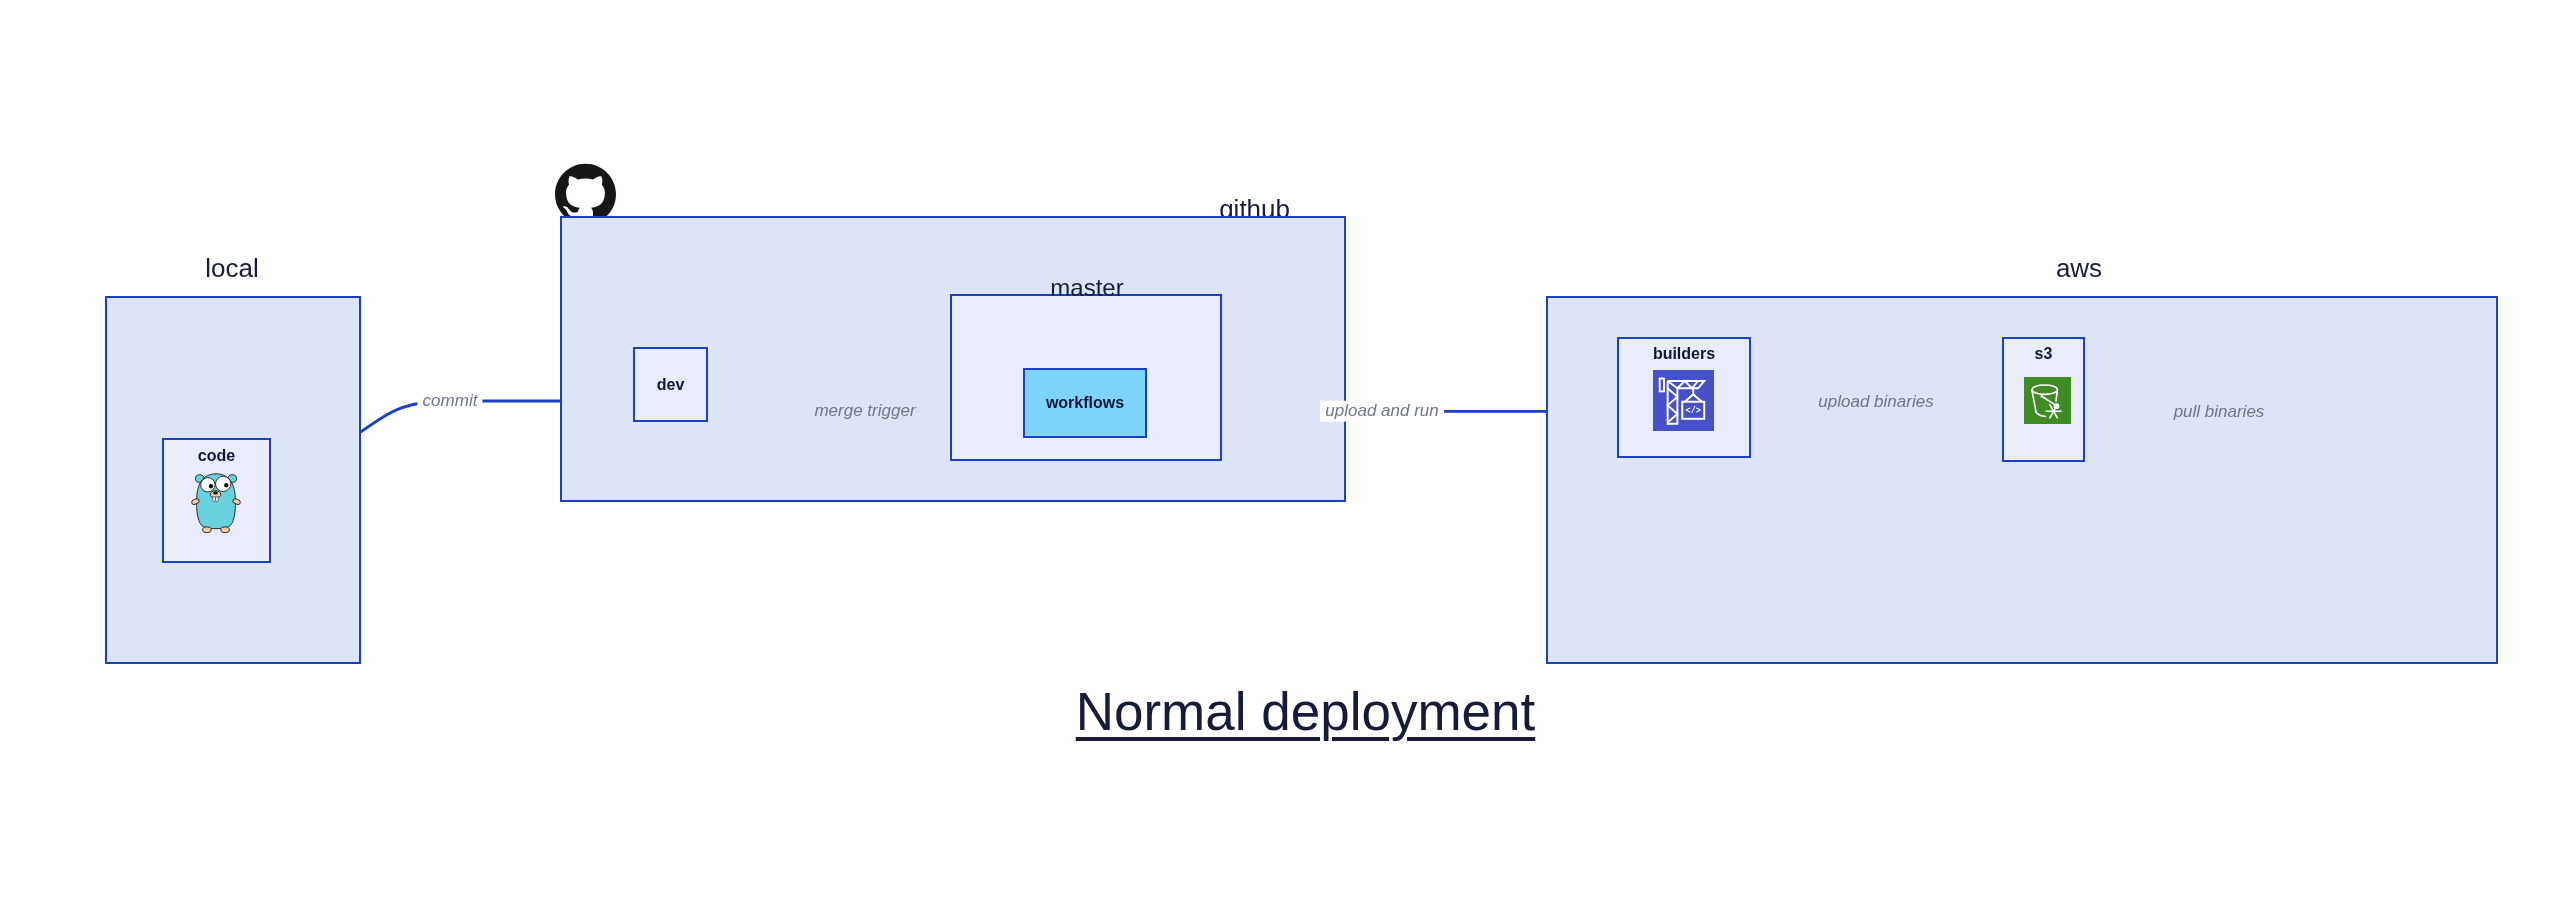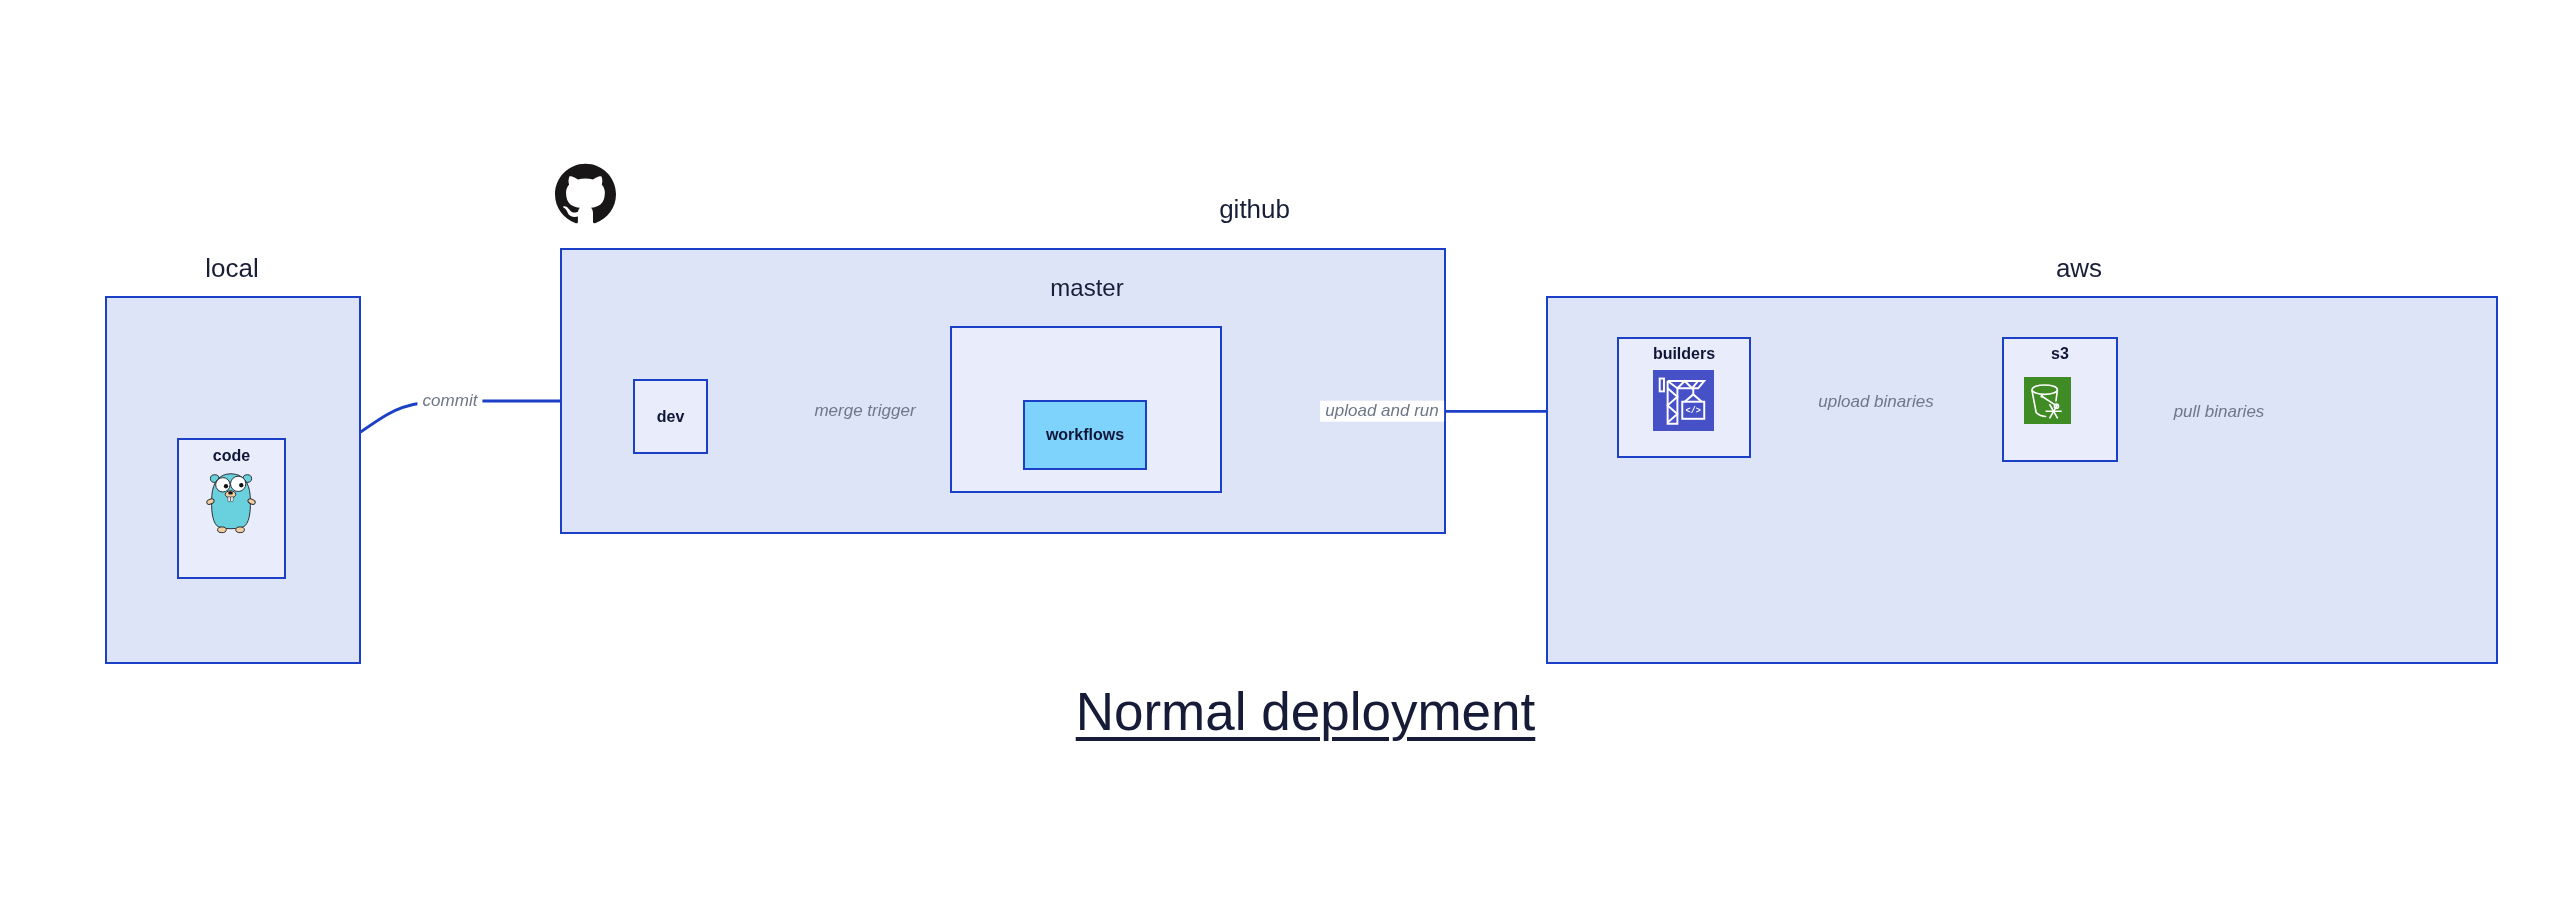--- a/index.html
+++ b/index.html
@@ -41,21 +41,21 @@
       <path d="M 554 903 C 636 897 684 844 750 805 C 796 778 842 778 906 778 L 1219 778" marker-end="url(#arr)"></path>
       <path d="M 1376 798 L 1980 798" marker-end="url(#arr)"></path>
       <path d="M 2232 798 L 3131 798" marker-end="url(#arr)"></path>
       <path d="M 3404 781 L 3879 781" marker-end="url(#arr)"></path>
       <path d="M 4069 780 C 4160 789 4258 800 4338 828 C 4413 855 4465 886 4503 912" marker-end="url(#arr)"></path>
     </g>
   </svg>
 
   <div class="c-label center" style="left:129px;top:255px;width:206px;">local</div>
   <div class="cbox fill1" style="left:105px;top:296px;width:256px;height:368px;">
-    <div class="cbox fill2" style="left:70px;top:140px;width:109px;height:141px;">
+    <div class="cbox fill2" style="left:55px;top:140px;width:109px;height:125px;">
       <div class="n-label" style="top:7.2px;">code</div>
       <svg class="icon" style="left:25px;top:29px;" width="54" height="67" viewBox="0 0 110 140">
         <g stroke="#2a2a30" stroke-width="2">
           <ellipse cx="21" cy="20" rx="9" ry="8" fill="#69d1dd"></ellipse>
           <ellipse cx="89" cy="20" rx="9" ry="8" fill="#69d1dd"></ellipse>
           <path d="M55 10 C30 10 17 28 15 55 C13 85 16 108 25 118 C33 127 77 127 85 118 C94 108 97 85 95 55 C93 28 80 10 55 10 Z" fill="#69d1dd"></path>
           <ellipse cx="12" cy="68" rx="8" ry="5" fill="#f2cda0" transform="rotate(-25 12 68)"></ellipse>
           <ellipse cx="98" cy="68" rx="8" ry="5" fill="#f2cda0" transform="rotate(25 98 68)"></ellipse>
           <ellipse cx="36" cy="127" rx="9" ry="6" fill="#f2cda0"></ellipse>
           <ellipse cx="74" cy="127" rx="9" ry="6" fill="#f2cda0"></ellipse>
@@ -69,21 +69,21 @@
           <path d="M54.5 58 h5 v8 a2.5 2.5 0 0 1 -5 0 z" fill="#ffffff" stroke-width="1.2"></path>
         </g>
       </svg>
     </div>
   </div>
 
   <svg class="icon" style="left:555px;top:163px;" width="61" height="61" viewBox="0 0 24 24">
     <path fill="#181616" fill-rule="evenodd" clip-rule="evenodd" d="M12 .297c-6.63 0-12 5.373-12 12 0 5.303 3.438 9.8 8.205 11.385.6.113.82-.258.82-.577 0-.285-.01-1.04-.015-2.04-3.338.724-4.042-1.61-4.042-1.61C4.422 18.07 3.633 17.7 3.633 17.7c-1.087-.744.084-.729.084-.729 1.205.084 1.838 1.236 1.838 1.236 1.07 1.835 2.809 1.305 3.495.998.108-.776.417-1.305.76-1.605-2.665-.3-5.466-1.332-5.466-5.93 0-1.31.465-2.38 1.235-3.22-.135-.303-.54-1.523.105-3.176 0 0 1.005-.322 3.3 1.23.96-.267 1.98-.399 3-.405 1.02.006 2.04.138 3 .405 2.28-1.552 3.285-1.23 3.285-1.23.645 1.653.24 2.873.12 3.176.765.84 1.23 1.91 1.23 3.22 0 4.61-2.805 5.625-5.475 5.92.42.36.81 1.096.81 2.22 0 1.606-.015 2.896-.015 3.286 0 .315.21.69.825.57C20.565 22.092 24 17.592 24 12.297c0-6.627-5.373-12-12-12"></path>
   </svg>
   <div class="c-label right" style="left:1084px;top:196px;width:206px;">github</div>
-  <div class="cbox fill1" style="left:560px;top:248px;width:886px;height:286px;">
+  <div class="cbox fill1" style="left:560px;top:216px;width:786px;height:286px;">
     <div class="cbox fill2" style="left:71px;top:129px;width:75px;height:75px;">
       <div class="mid-label">dev</div>
     </div>
     <div class="cbox fill2" style="left:388px;top:76px;width:272px;height:167px;">
       <div class="cbox fill3" style="left:71px;top:72px;width:124px;height:70px;">
         <div class="mid-label">workflows</div>
       </div>
     </div>
   </div>
   <div class="c-label center" style="left:984px;top:274px;width:206px;font-size:24px;">master</div>
@@ -102,21 +102,21 @@
           <path d="M24 18 V 88 H 40 V 30"></path>
           <path d="M24 30 L 40 44 L 24 58 L 40 72 L 24 86"></path>
           <path d="M66 30 V 40"></path>
           <path d="M52 52 L 66 40 L 80 52"></path>
           <rect x="48" y="52" width="36" height="28"></rect>
         </g>
         <text x="66" y="71" fill="#ffffff" font-size="14" font-weight="bold" text-anchor="middle" font-family="Liberation Mono, monospace">&lt;/&gt;</text>
       </svg>
     </div>
 
-    <div class="cbox fill2" style="left:454px;top:39px;width:116px;height:125px;">
+    <div class="cbox fill2" style="left:454px;top:39px;width:83px;height:125px;">
       <div class="n-label" style="top:6.2px;">s3</div>
       <svg class="icon" style="left:20px;top:38px;" width="47" height="47" viewBox="0 0 100 100">
         <rect width="100" height="100" fill="#3f8b24"></rect>
         <g stroke="#ffffff" stroke-width="3.4" fill="none" stroke-linecap="round">
           <ellipse cx="44" cy="27" rx="27" ry="10"></ellipse>
           <path d="M17 29 L 26 76 Q 35 84 46 84"></path>
           <path d="M71 29 L 68 51"></path>
           <path d="M38 41 L 67 60"></path>
           <circle cx="38" cy="41" r="3" fill="#ffffff" stroke="none"></circle>
           <circle cx="69" cy="62" r="4.5"></circle>

